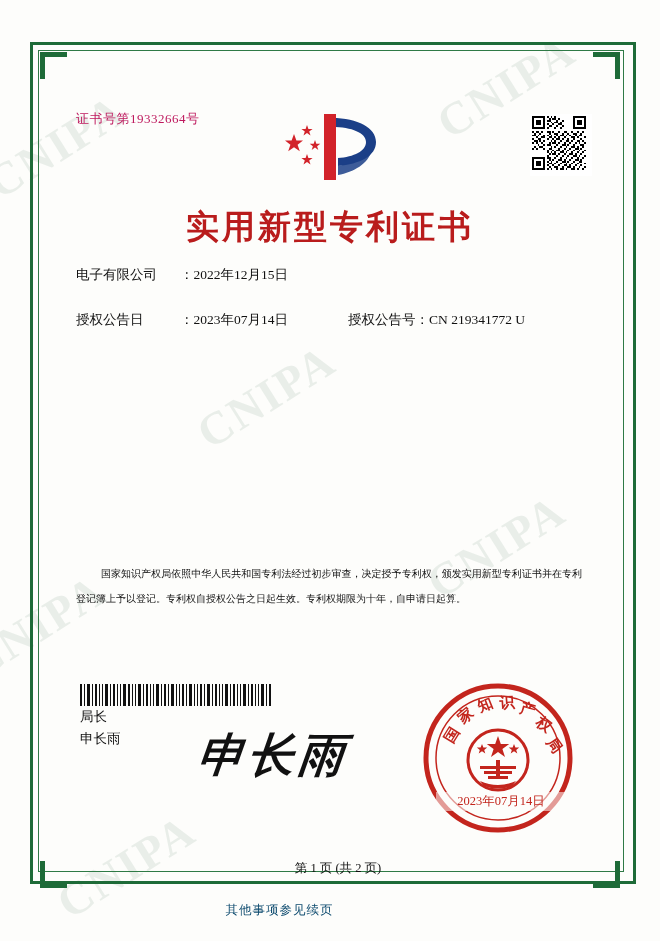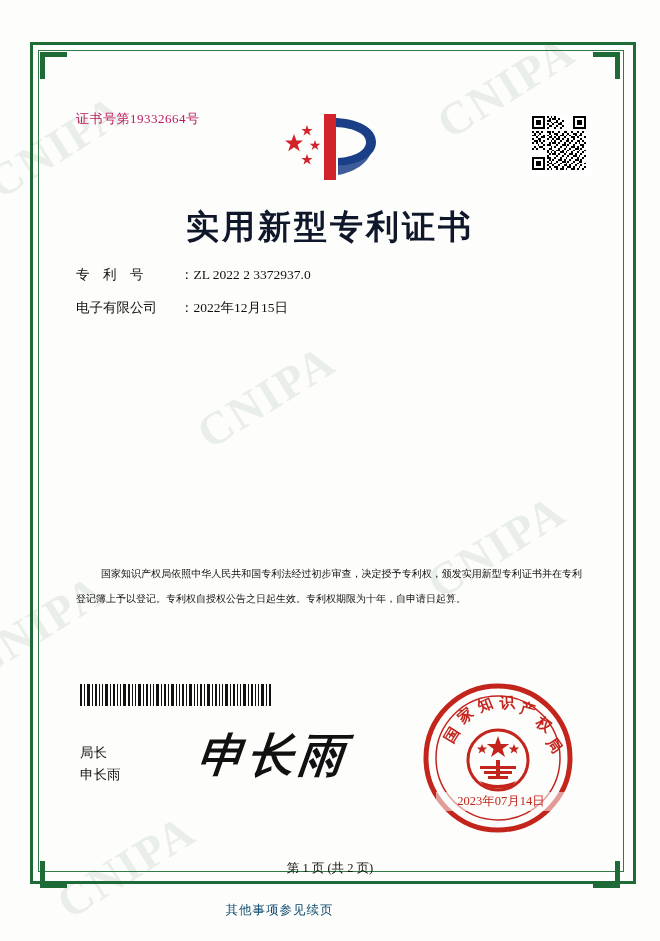--- a/index.html
+++ b/index.html
@@ -115,21 +115,21 @@
 
   .doc-title {
     position: absolute;
     left: 0;
     top: 135px;
     width: 544px;
     text-align: center;
     font-size: 33px;
     font-weight: bold;
     letter-spacing: 3px;
-    color: #0f172a;
+    color: #b91c1c;
     font-family: "Liberation Serif", "DejaVu Serif", serif;
   }
 
   .fields {
     position: absolute;
     left: 18px;
     top: 196px;
     width: 520px;
   }
   .field-row {
@@ -171,21 +171,21 @@
     position: absolute;
     left: 22px;
     top: 614px;
     width: 192px;
     height: 22px;
   }
 
   .director-block {
     position: absolute;
     left: 22px;
-    top: 672px;
+    top: 636px;
     font-size: 13.5px;
     line-height: 22px;
     color: #111;
   }
   .signature {
     position: absolute;
     left: 140px;
     top: 655px;
     font-size: 46px;
     font-family: "Liberation Serif", serif;
@@ -211,21 +211,21 @@
     width: 130px;
     text-align: center;
     font-size: 12.5px;
     color: #c3251d;
     background: rgba(253,253,251,0.55);
     padding: 1px 0;
   }
 
   .page-no {
     position: absolute;
-    left: 0;
+    left: 8px;
     top: 790px;
     width: 544px;
     text-align: center;
     font-size: 12.5px;
     color: #111;
   }
 
   .footer-note {
     position: absolute;
     left: 0;
@@ -498,30 +498,30 @@
         </g>
       </svg>
     </div>
 
     <div class="doc-title">实用新型专利证书</div>
 
     <div class="fields">
 
 
 
-      <div class="field-row">
-        <span class="f-label">专　利　号</span><span>：</span><span class="f-value">ZL 2022 2 3372937.0</span>
-      </div>
 
       <div class="field-row">
         <span class="f-label">电子有限公司</span><span>：</span><span class="f-value">2022年12月15日</span>
       </div>
 
 
 
+      <div class="field-row" style="height:38px; padding-top:12px;">
+        <span class="f-label">授权公告日</span><span>：</span><span class="f-value">2023年07月14日</span><span class="second-label">授权公告号：</span><span class="f-value">CN 219341772 U</span>
+      </div>
 
     </div>
 
     <div class="paragraphs">
       <p>国家知识产权局依照中华人民共和国专利法经过初步审查，决定授予专利权，颁发实用新型专利证书并在专利登记簿上予以登记。专利权自授权公告之日起生效。专利权期限为十年，自申请日起算。</p>
     </div>
 
     <div class="barcode">
       <svg viewBox="0 0 192 22" width="192" height="22" shape-rendering="crispEdges">
         <rect width="192" height="22" fill="#fdfdfb"></rect>

